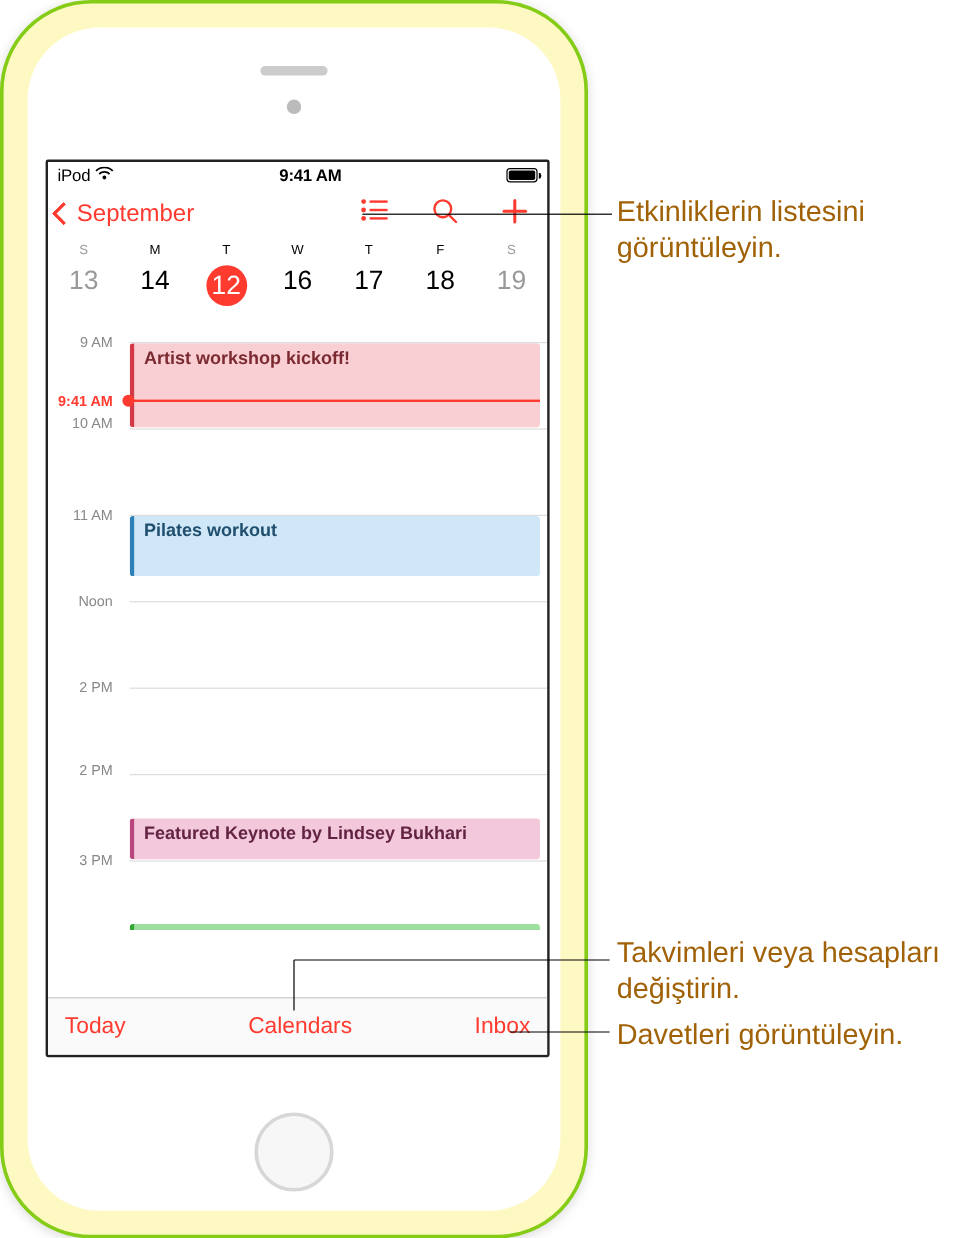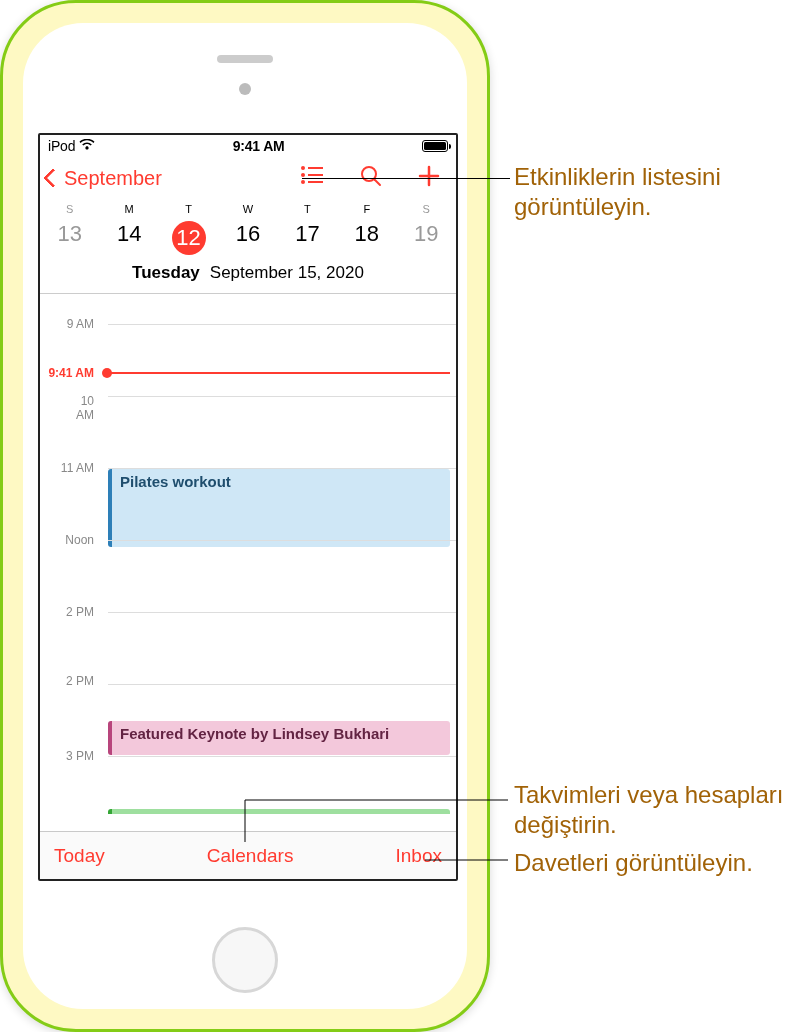--- a/index.html
+++ b/index.html
@@ -278,34 +278,32 @@
         <div class="day-col">
           <div class="day-letter">F</div>
           <div class="day-number">18</div>
         </div>
         <div class="day-col">
           <div class="day-letter weekend">S</div>
           <div class="day-number weekend">19</div>
         </div>
       </div>
 
-    <div class="date-label">
-      <span class="day-name">Tuesday</span><span class="rest">September 15, 2020</span>
-    </div>
 
     <div class="timeline" id="timeline">
       <div class="events-area" id="events-area">
-          <div class="event blue" style="top: 175px; height: 78px;">Pilates workout</div>
+          <div class="event red" style="top: 31px; height: 70px;">Artist workshop kickoff!</div>
+          <div class="event blue" style="top: 175px; height: 50px;">Pilates workout</div>
           <div class="event pink" style="top: 427px; height: 34px;">Featured Keynote by Lindsey Bukhari</div>
         </div>
       <div class="green-top"></div>
     <div class="hour-row" style="top: 30px; left: 68px;"></div>
         <div class="hour-label" style="top: 30px;">9 AM</div>
         <div class="hour-row" style="top: 102px; left: 68px;"></div>
-        <div class="hour-label" style="top: 114px; padding-left: 20px;">10 AM</div>
+        <div class="hour-label" style="top: 98px;">10 AM</div>
         <div class="hour-row" style="top: 174px; left: 68px;"></div>
         <div class="hour-label" style="top: 174px;">11 AM</div>
         <div class="hour-row" style="top: 246px; left: 68px;"></div>
         <div class="hour-label" style="top: 246px;">Noon</div>
         <div class="hour-row" style="top: 318px; left: 68px;"></div>
         <div class="hour-label" style="top: 318px;">2 PM</div>
         <div class="hour-row" style="top: 390px; left: 68px;"></div>
         <div class="hour-label" style="top: 387px;">2 PM</div>
         <div class="hour-row" style="top: 462px; left: 68px;"></div>
         <div class="hour-label" style="top: 462px;">3 PM</div>

